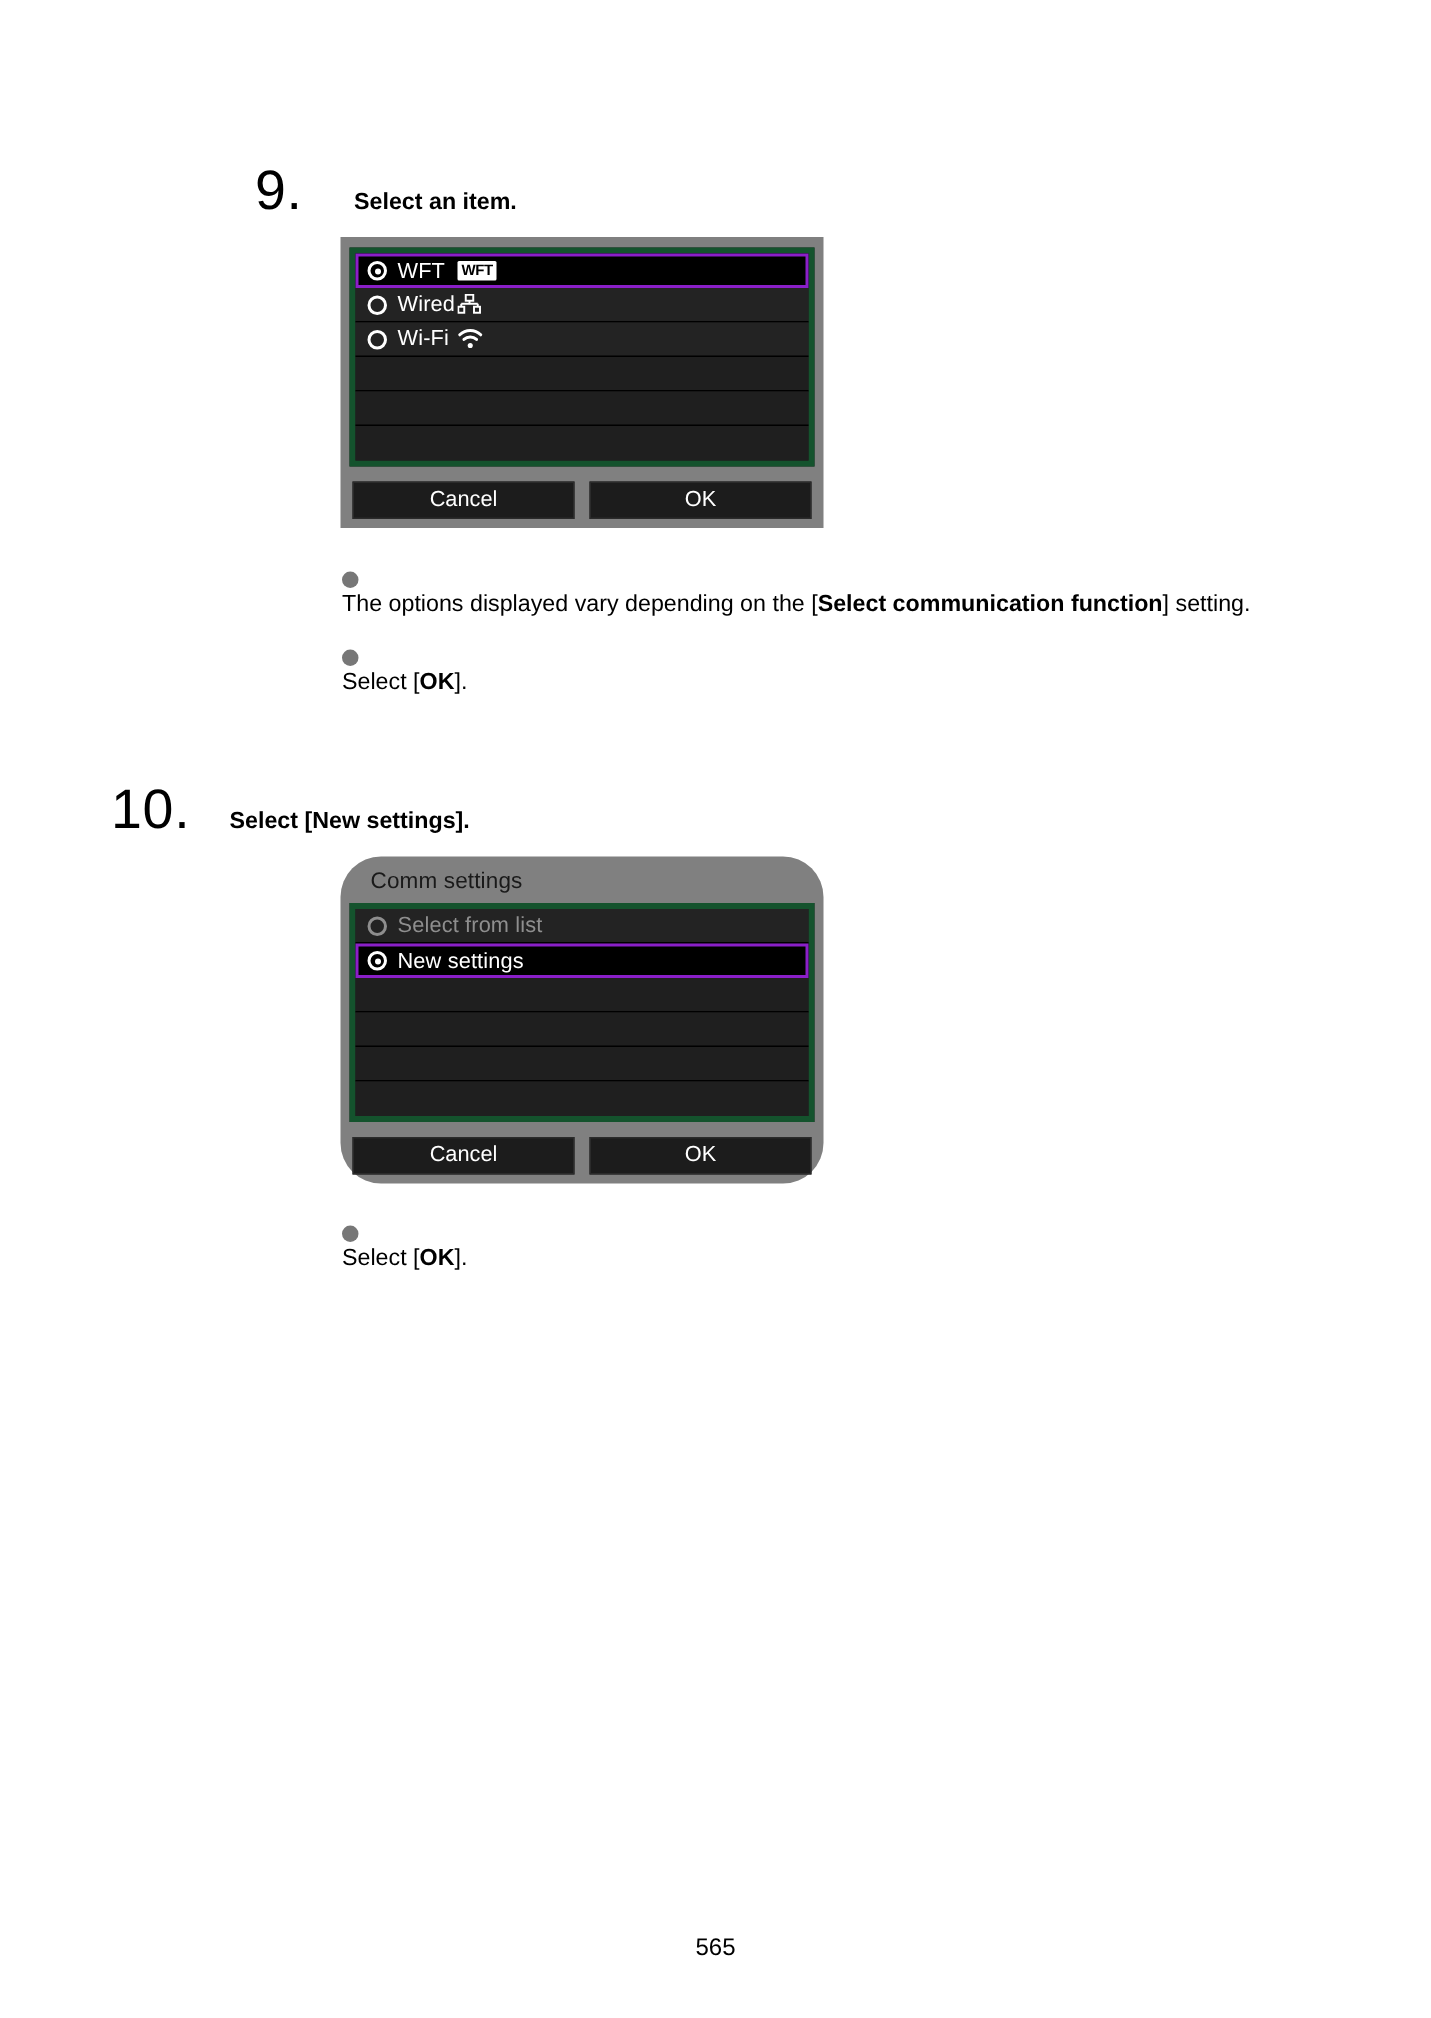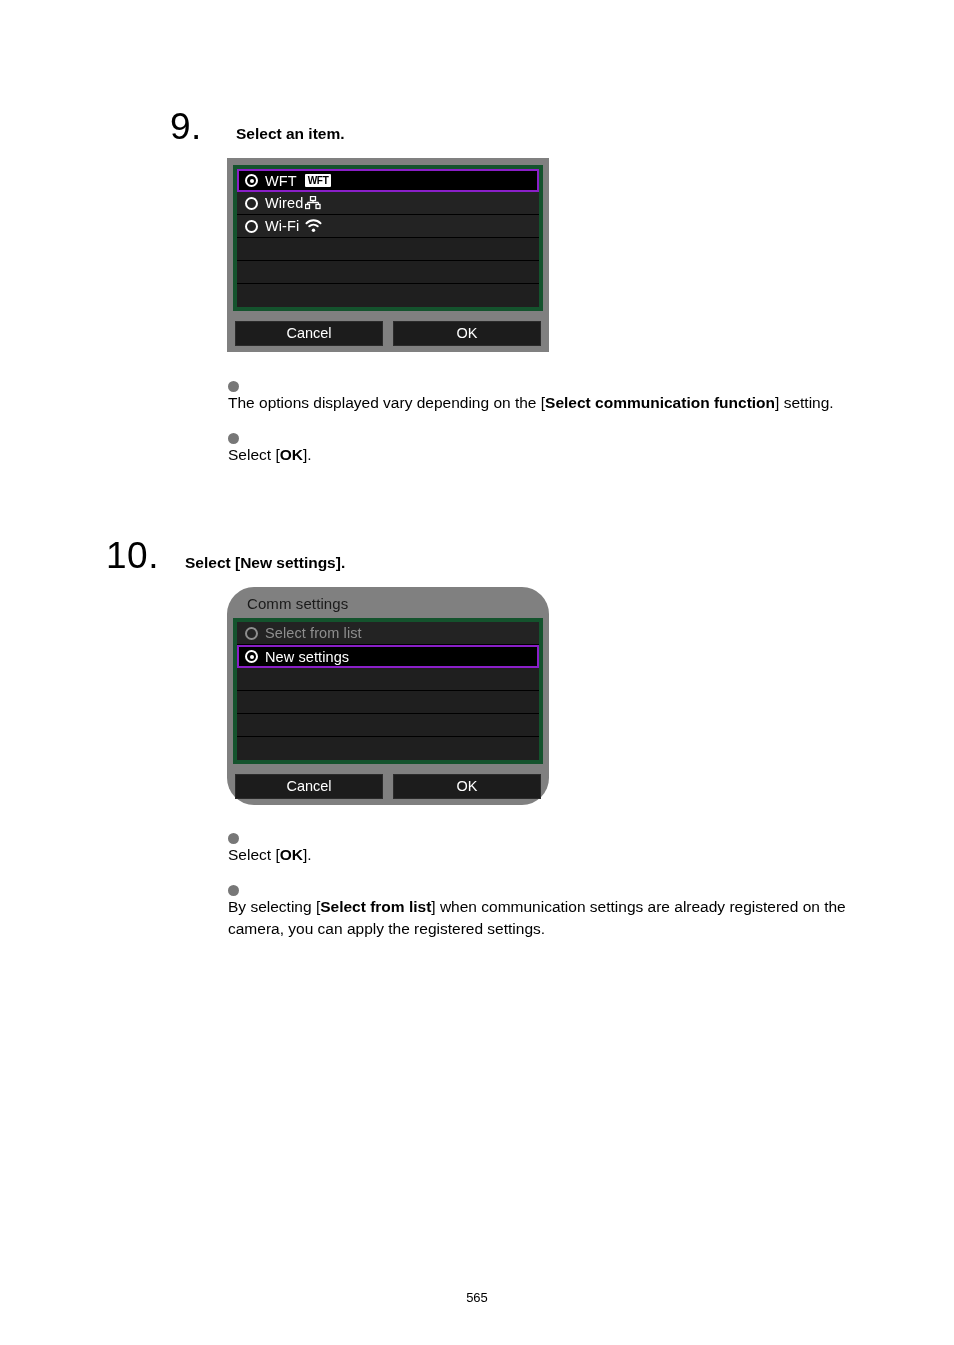--- a/index.html
+++ b/index.html
@@ -174,21 +174,21 @@
     color: #000;
   }
   .bullet-text b { font-weight: bold; }
 
   
   .page-number {
     position: absolute;
     left: 0; right: 0;
     top: 1290px;
     text-align: center;
-    font-size: 13px;
+    font-size: 16px;
     color: #000;
   }
 </style>
 </head>
 <body>
 
 <div class="page">
 
   <div class="step" style="top:108px;">
     <div class="step-head" style="padding-left:168px;">
@@ -247,21 +247,21 @@
         <span class="bullet-text"><span>The options displayed vary depending on the [</span><b>Select communication function</b><span>] setting.</span></span>
       </div>
       <div class="bullet">
         <span class="bullet-dot"></span>
         <span class="bullet-text"><span>Select [</span><b>OK</b><span>].</span></span>
       </div>
     </div>
   </div>
 
   <div class="step" style="top:521px;">
-    <div class="step-head" style="padding-left:104px;margin-top:16px;">
+    <div class="step-head" style="padding-left:72px;">
       <div class="step-num" style="width:81px;">10.</div>
       <div class="step-title">Select [New settings].</div>
     </div>
 
     <div class="shot" style="margin-top:13px;border-radius:27px;">
       <div class="shot-title">Comm settings</div>
       <div class="shot-list">
 
         <div class="row disabled">
           <span class="radio"></span>
@@ -283,21 +283,17 @@
         <div class="shot-btn">Cancel</div>
         <div class="shot-btn">OK</div>
       </div>
     </div>
 
     <div class="bullets" style="margin-top:22px;">
       <div class="bullet">
         <span class="bullet-dot"></span>
         <span class="bullet-text"><span>Select [</span><b>OK</b><span>].</span></span>
       </div>
-      <div class="bullet">
-        <span class="bullet-dot"></span>
-        <span class="bullet-text"><span>By selecting [</span><b>Select from list</b><span>] when communication settings are already registered on the camera, you can apply the registered settings.</span></span>
-      </div>
     </div>
   </div>
 
   <div class="page-number">565</div>
 </div>
 
 </body></html>

